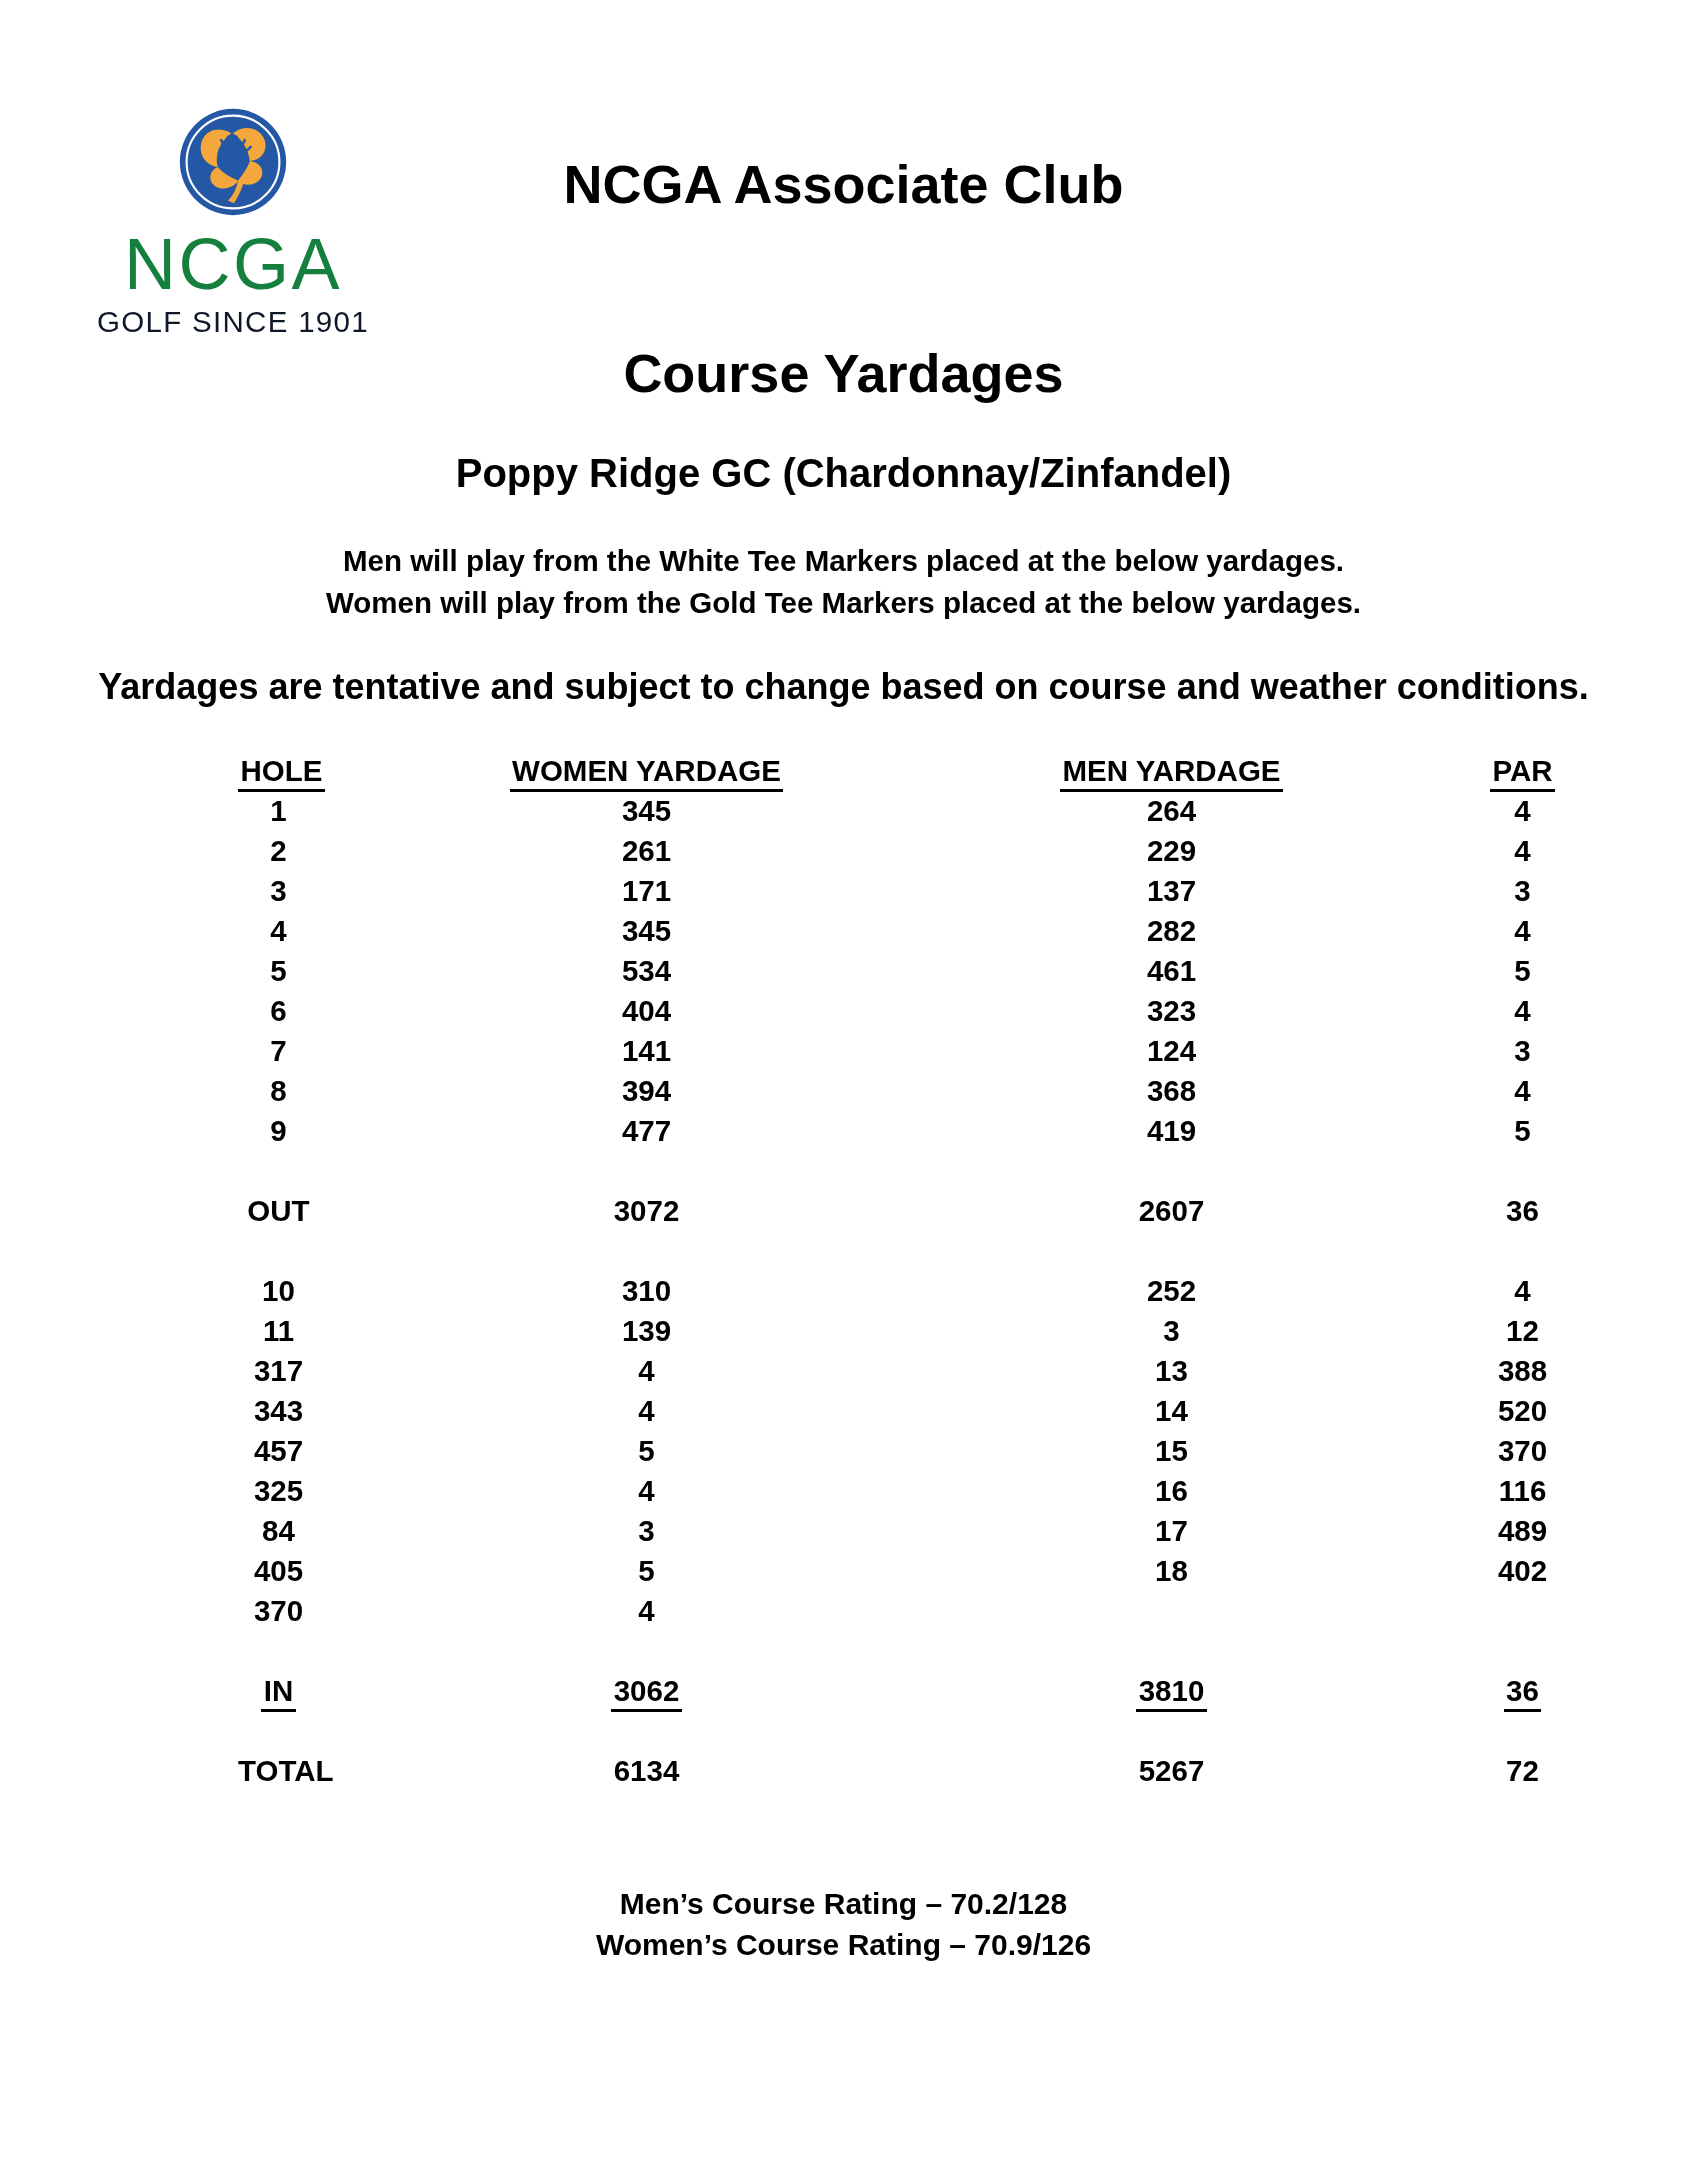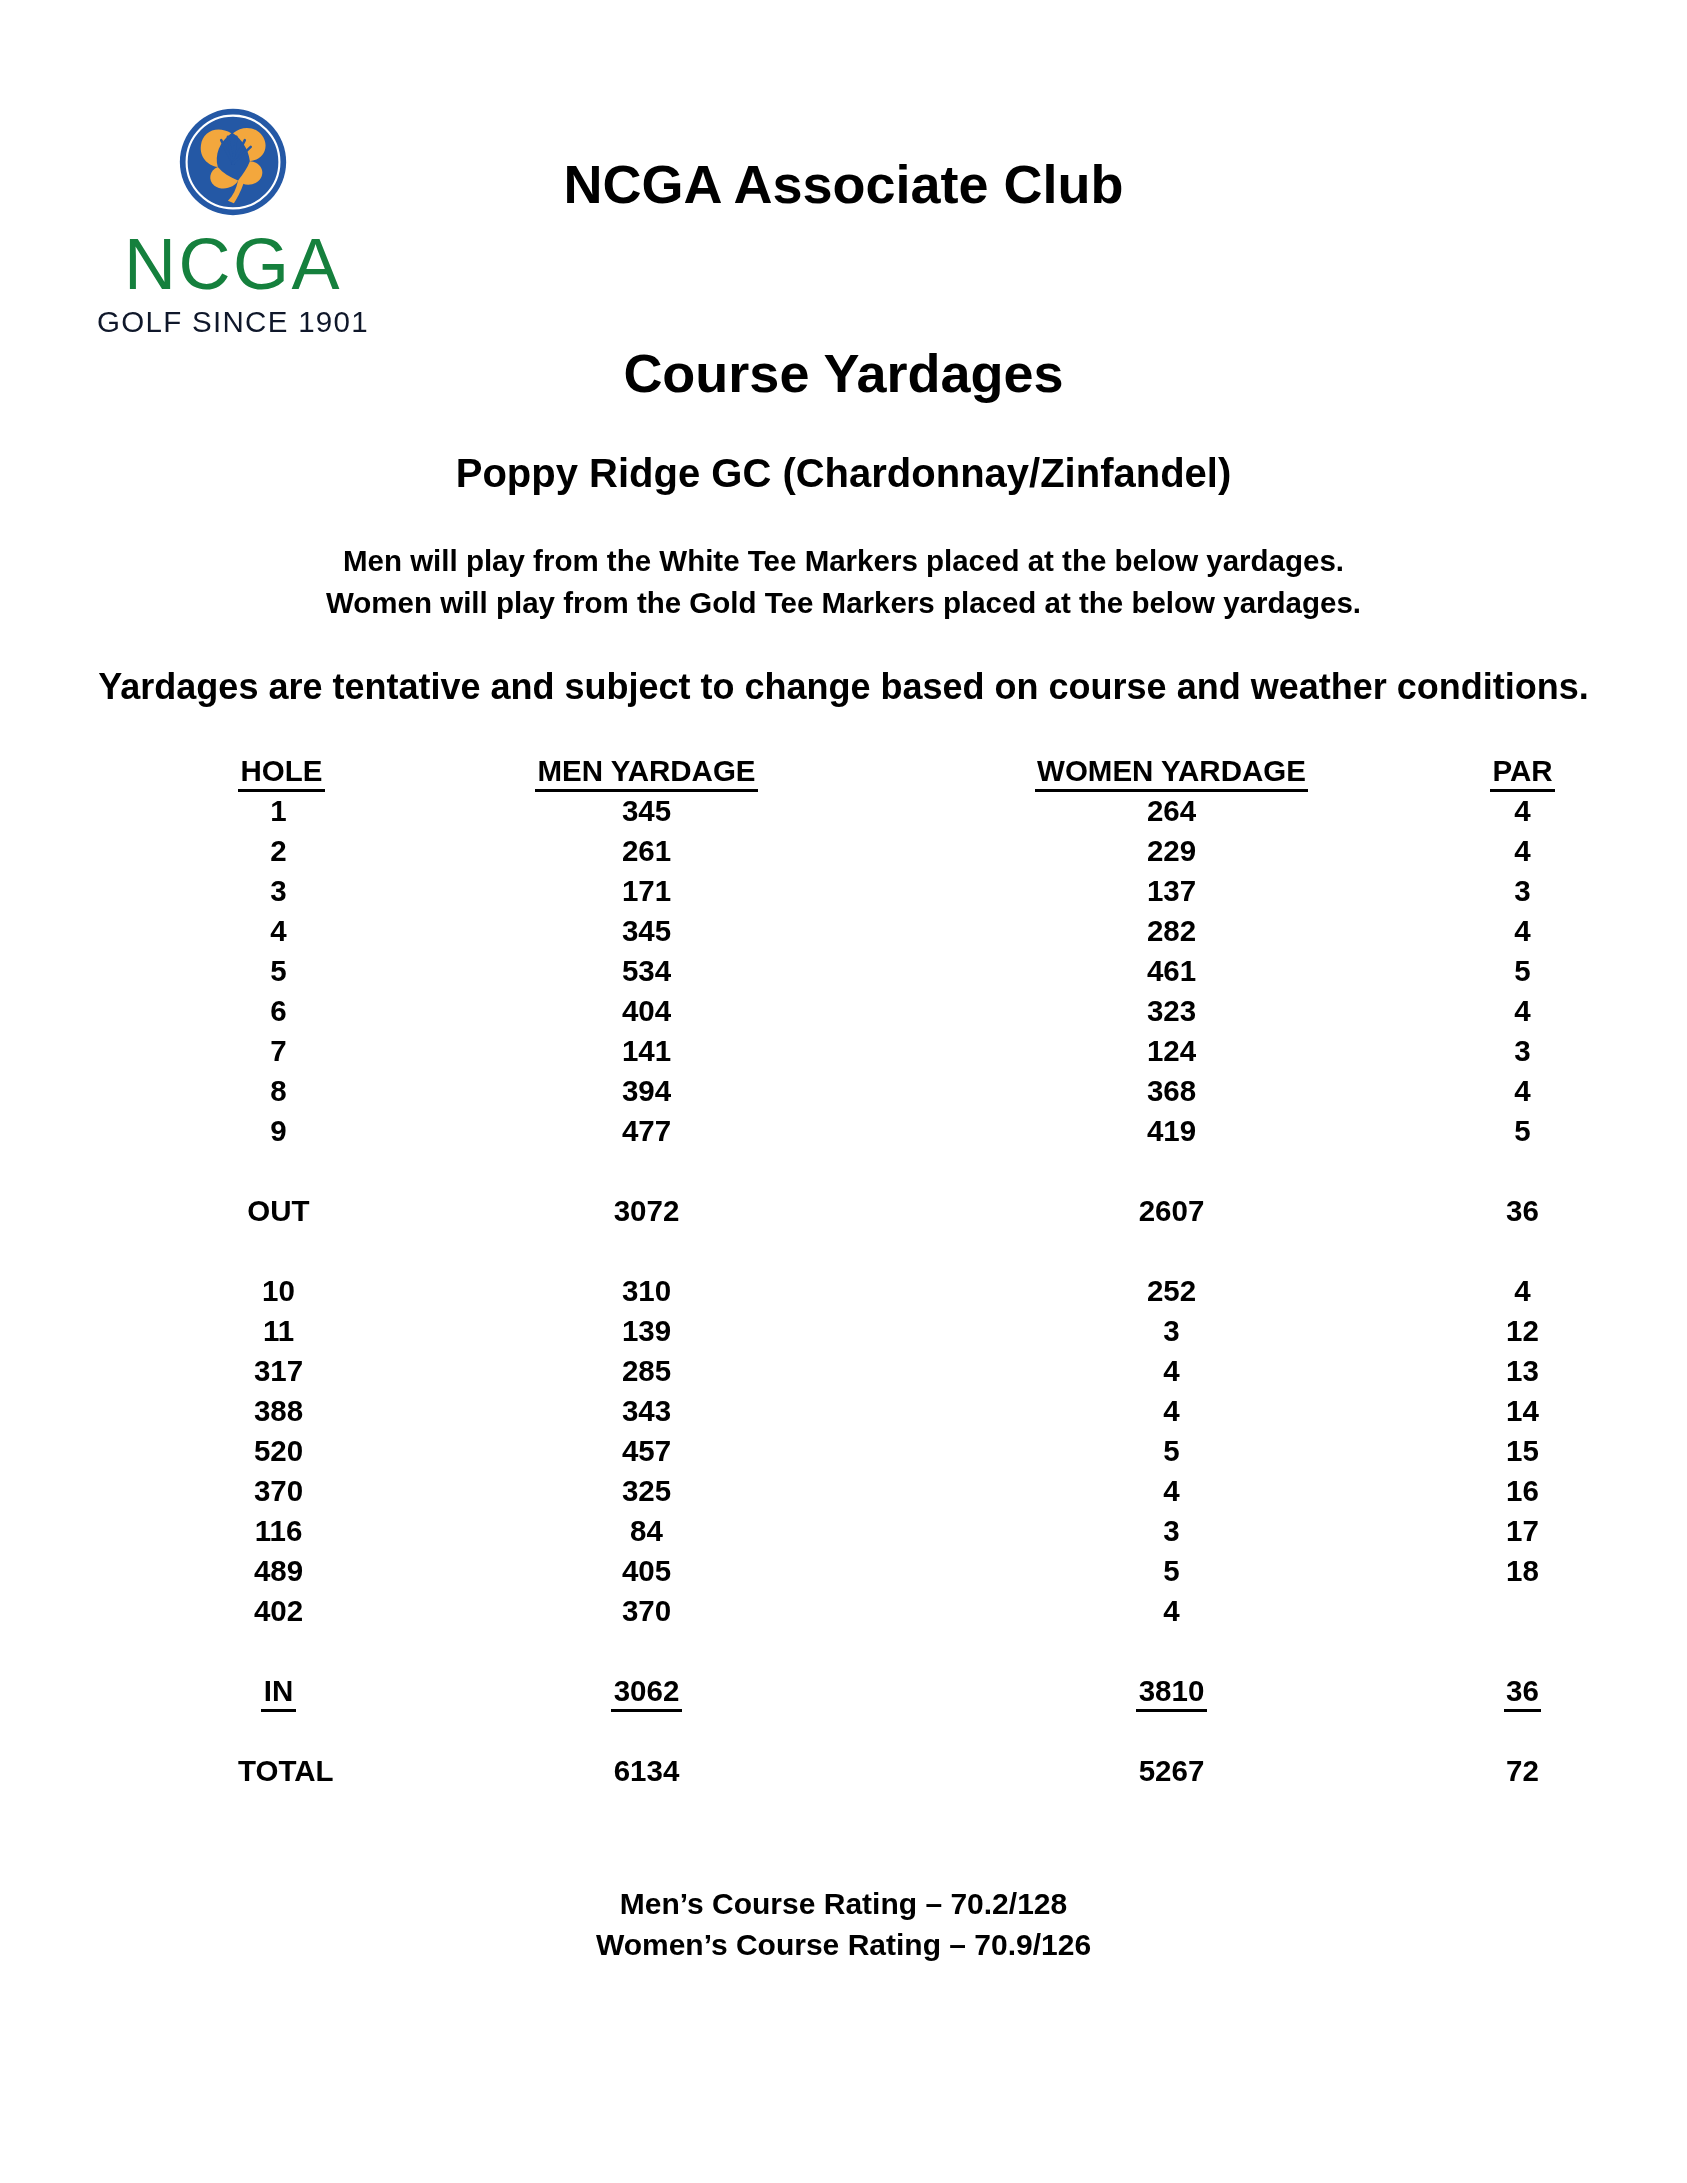--- a/index.html
+++ b/index.html
@@ -64,22 +64,22 @@
   <div class="centered instructions">
     <div>Men will play from the White Tee Markers placed at the below yardages.</div>
     <div>Women will play from the Gold Tee Markers placed at the below yardages.</div>
   </div>
 
   <div class="centered disclaimer">Yardages are tentative and subject to change based on course and weather conditions.</div>
 
   <div class="yardage-table">
 
     <div><span class="u">HOLE</span></div>
+    <div><span class="u">WOMEN YARDAGE</span></div>
     <div><span class="u">MEN YARDAGE</span></div>
-    <div><span class="u">WOMEN YARDAGE</span></div>
     <div><span class="u">PAR</span></div>
 
     <div>1</div>
     <div>345</div>
     <div>264</div>
     <div>4</div>
 
     <div>2</div>
     <div>261</div>
     <div>229</div>
@@ -133,21 +133,20 @@
     <div>310</div>
     <div>252</div>
     <div>4</div>
 
     <div>11</div>
     <div>139</div>
     <div>3</div>
 
     <div>12</div>
     <div>317</div>
-    <div>285</div>
     <div>4</div>
 
     <div>13</div>
     <div>388</div>
     <div>343</div>
     <div>4</div>
 
     <div>14</div>
     <div>520</div>
     <div>457</div>

